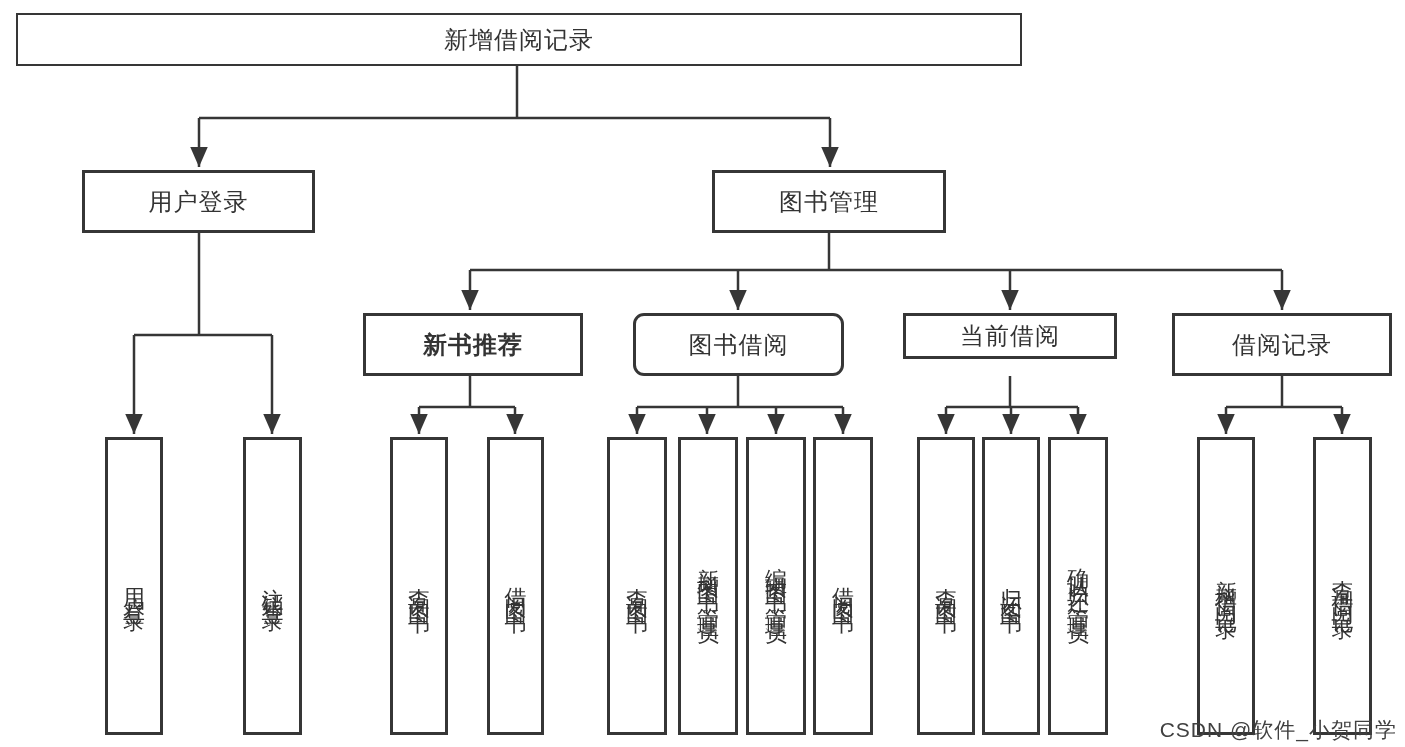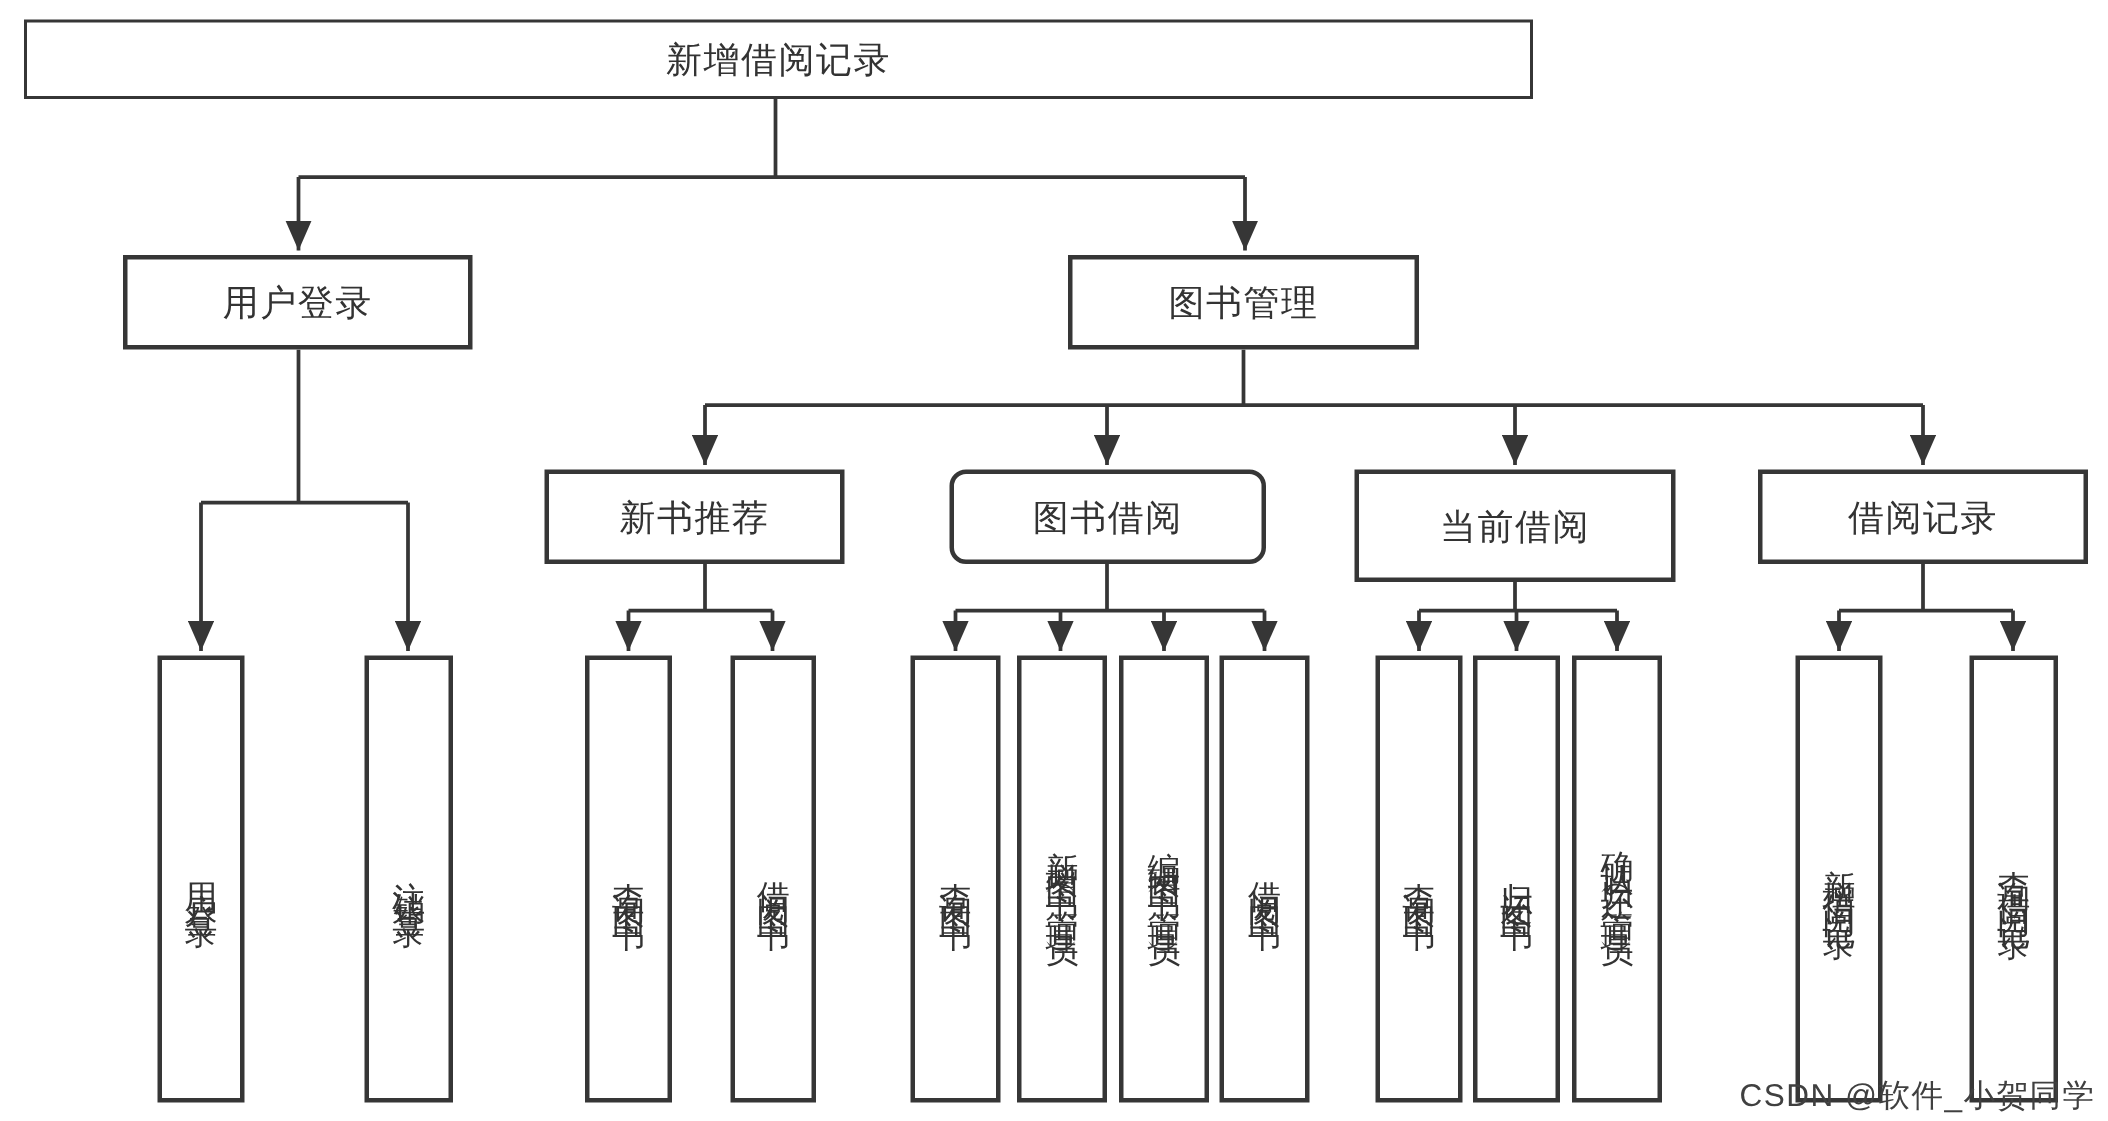--- a/index.html
+++ b/index.html
@@ -116,27 +116,27 @@
     <span class="hlabel">新增借阅记录</span>
   </div>
 
   <div class="node" style="left:82px; top:170px; width:233px; height:63px;">
     <span class="hlabel">用户登录</span>
   </div>
   <div class="node" style="left:712px; top:170px; width:234px; height:63px;">
     <span class="hlabel">图书管理</span>
   </div>
 
-  <div class="node" style="left:363px; top:313px; width:200px; height:63px;">
+  <div class="node" style="left:363px; top:313px; width:220px; height:63px;font-weight:bold;">
     <span class="hlabel">新书推荐</span>
   </div>
   <div class="node" style="left:633px; top:313px; width:211px; height:63px;border-radius:11px;">
     <span class="hlabel">图书借阅</span>
   </div>
-  <div class="node" style="left:903px; top:313px; width:214px; height:75px;">
+  <div class="node" style="left:903px; top:313px; width:214px; height:46px;">
     <span class="hlabel">当前借阅</span>
   </div>
   <div class="node" style="left:1172px; top:313px; width:220px; height:63px;">
     <span class="hlabel">借阅记录</span>
   </div>
 
   <div class="node leaf" style="left:105px; top:437px; width:58px; height:298px;">
     <span class="vlabel">用户登录</span>
   </div>
   <div class="node leaf" style="left:243px; top:437px; width:59px; height:298px;">

